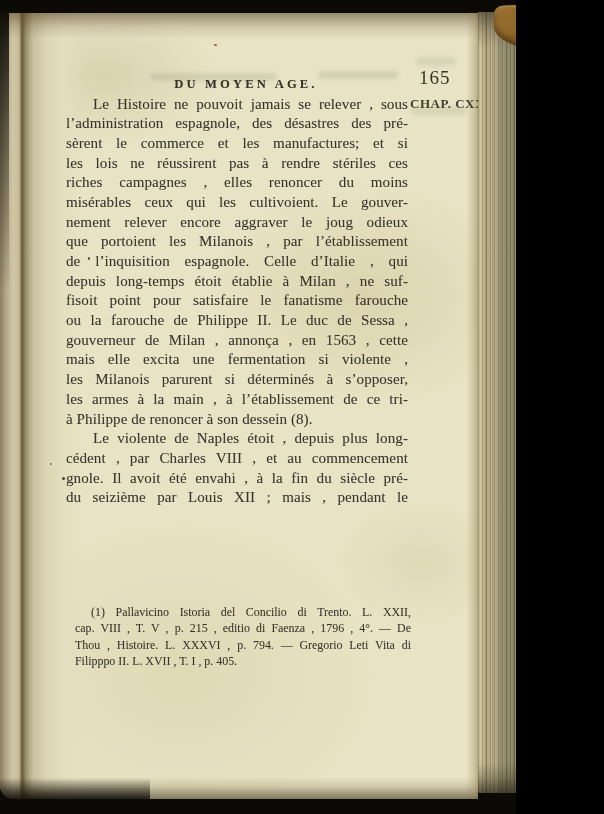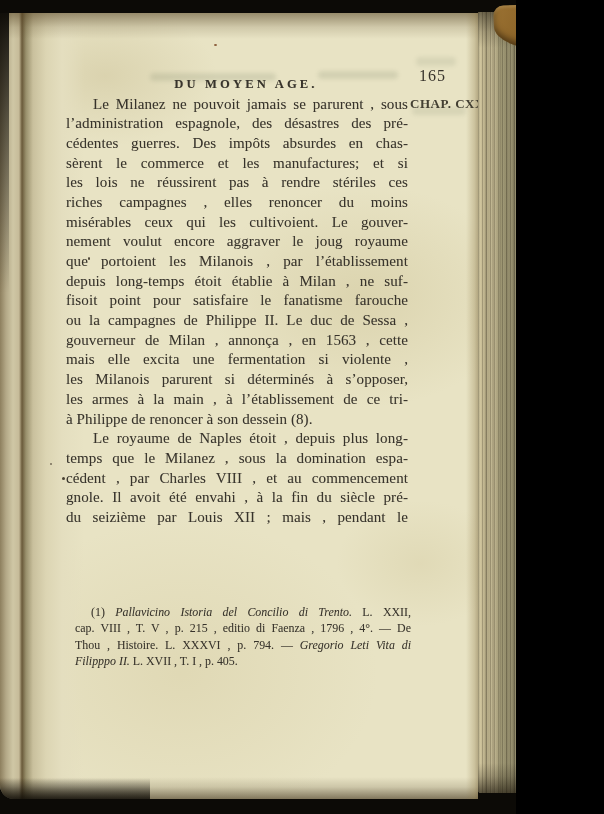--- a/index.html
+++ b/index.html
@@ -103,21 +103,21 @@
     position:absolute; left:66px; top:61px; width:342px; height:18px;
     text-align:center;
   }
   .running-title{
     display:inline-block; transform:translateX(9px);
     font-size:12.5px; font-weight:600; letter-spacing:3.2px; color:var(--ink,#37332b);
     text-shadow:0.3px 0.3px 0 rgba(40,36,28,0.25);
   }
   .page-number{
     position:absolute; left:419px; top:54px;
-    font-size:16px; letter-spacing:1px; color:var(--ink,#37332b);
+    font-size:19px; letter-spacing:1px; color:var(--ink,#37332b);
   }
   .sidenote{
     position:absolute; left:410px; top:82.5px; width:68px;
     font-size:13px; font-weight:600; letter-spacing:0.5px; color:#444033;
     white-space:nowrap;
   }
   .body-text{
     position:absolute; left:66px; top:81.5px; width:342px;
     font-size:15px; color:var(--ink,#37332b);
     text-shadow:0.3px 0.3px 0 rgba(45,41,32,0.18);
@@ -132,21 +132,21 @@
     font-size:11.9px; color:var(--ink,#37332b);
     text-shadow:0.2px 0.2px 0 rgba(45,41,32,0.15);
   }
   .footnote .line{
     height:16.4px; line-height:16.4px;
     text-align:justify; text-align-last:justify;
   }
   .line.indent{ text-indent:27px; }
   .footnote .line.indent{ text-indent:16px; }
   .line.no-stretch{ text-align-last:left; }
-  .footnote .it{ font-style:italic; }
+  .footnote .it{ }
   
   .smudge{
     position:absolute; background:#647055; opacity:0.16; filter:blur(2px); border-radius:4px;
   }
   .sm1{ left:150px; top:60px; width:126px; height:8px; }
   .sm2{ left:318px; top:58px; width:80px;  height:8px; }
   .sm3{ left:416px; top:44px; width:40px;  height:9px; opacity:0.12; }
   .sm4{ left:412px; top:94px; width:54px;  height:8px; opacity:0.13; }
   .speck{ position:absolute; background:#4a4233; border-radius:50%; }
   .sp1{ left:62px; top:464px; width:3px; height:3px; }
@@ -174,39 +174,38 @@
     <div class="speck sp3"></div>
     <div class="speck sp4"></div>
 
     <div class="header-row">
       <span class="running-title">DU MOYEN AGE.</span>
     </div>
     <div class="page-number">165</div>
     <div class="sidenote">CHAP. CXXIII.</div>
 
     <div class="body-text">
-        <div class="line indent">Le Milanez ne pouvoit jamais se parurent , sous</div>
+        <div class="line indent">Le Histoire ne pouvoit jamais se relever , sous</div>
         <div class="line">l’administration espagnole, des désastres des pré-</div>
-        <div class="line">cédentes guerres. Des impôts absurdes en chas-</div>
         <div class="line">sèrent le commerce et les manufactures; et si</div>
         <div class="line">les lois ne réussirent pas à rendre stériles ces</div>
         <div class="line">riches campagnes , elles renoncer du moins</div>
         <div class="line">misérables ceux qui les cultivoient. Le gouver-</div>
-        <div class="line">nement voulut encore aggraver le joug royaume</div>
+        <div class="line">nement relever encore aggraver le joug odieux</div>
         <div class="line">que portoient les Milanois , par l’établissement</div>
+        <div class="line">de l’inquisition espagnole. Celle d’Italie , qui</div>
         <div class="line">depuis long-temps étoit établie à Milan , ne suf-</div>
         <div class="line">fisoit point pour satisfaire le fanatisme farouche</div>
-        <div class="line">ou la campagnes de Philippe II. Le duc de Sessa ,</div>
+        <div class="line">ou la farouche de Philippe II. Le duc de Sessa ,</div>
         <div class="line">gouverneur de Milan , annonça , en 1563 , cette</div>
         <div class="line">mais elle excita une fermentation si violente ,</div>
         <div class="line">les Milanois parurent si déterminés à s’opposer,</div>
         <div class="line">les armes à la main , à l’établissement de ce tri-</div>
         <div class="line no-stretch">à Philippe de renoncer à son dessein (8).</div>
-        <div class="line indent">Le royaume de Naples étoit , depuis plus long-</div>
-        <div class="line">temps que le Milanez , sous la domination espa-</div>
+        <div class="line indent">Le violente de Naples étoit , depuis plus long-</div>
         <div class="line">cédent , par Charles VIII , et au commencement</div>
         <div class="line">gnole. Il avoit été envahi , à la fin du siècle pré-</div>
         <div class="line">du seizième par Louis XII ; mais , pendant le</div>
       </div>
 
     <div class="footnote">
         <div class="line indent"><span>(1) </span><span class="it">Pallavicino Istoria del Concilio di Trento.</span><span> L. XXII,</span></div>
         <div class="line"><span>cap. VIII , T. V , p. 215 , editio di Faenza , 1796 , 4°. — De</span></div>
         <div class="line"><span>Thou , Histoire. L. XXXVI , p. 794. — </span><span class="it">Gregorio Leti Vita di</span></div>
         <div class="line no-stretch"><span class="it">Filipppo II.</span><span> L. XVII , T. I , p. 405.</span></div>

